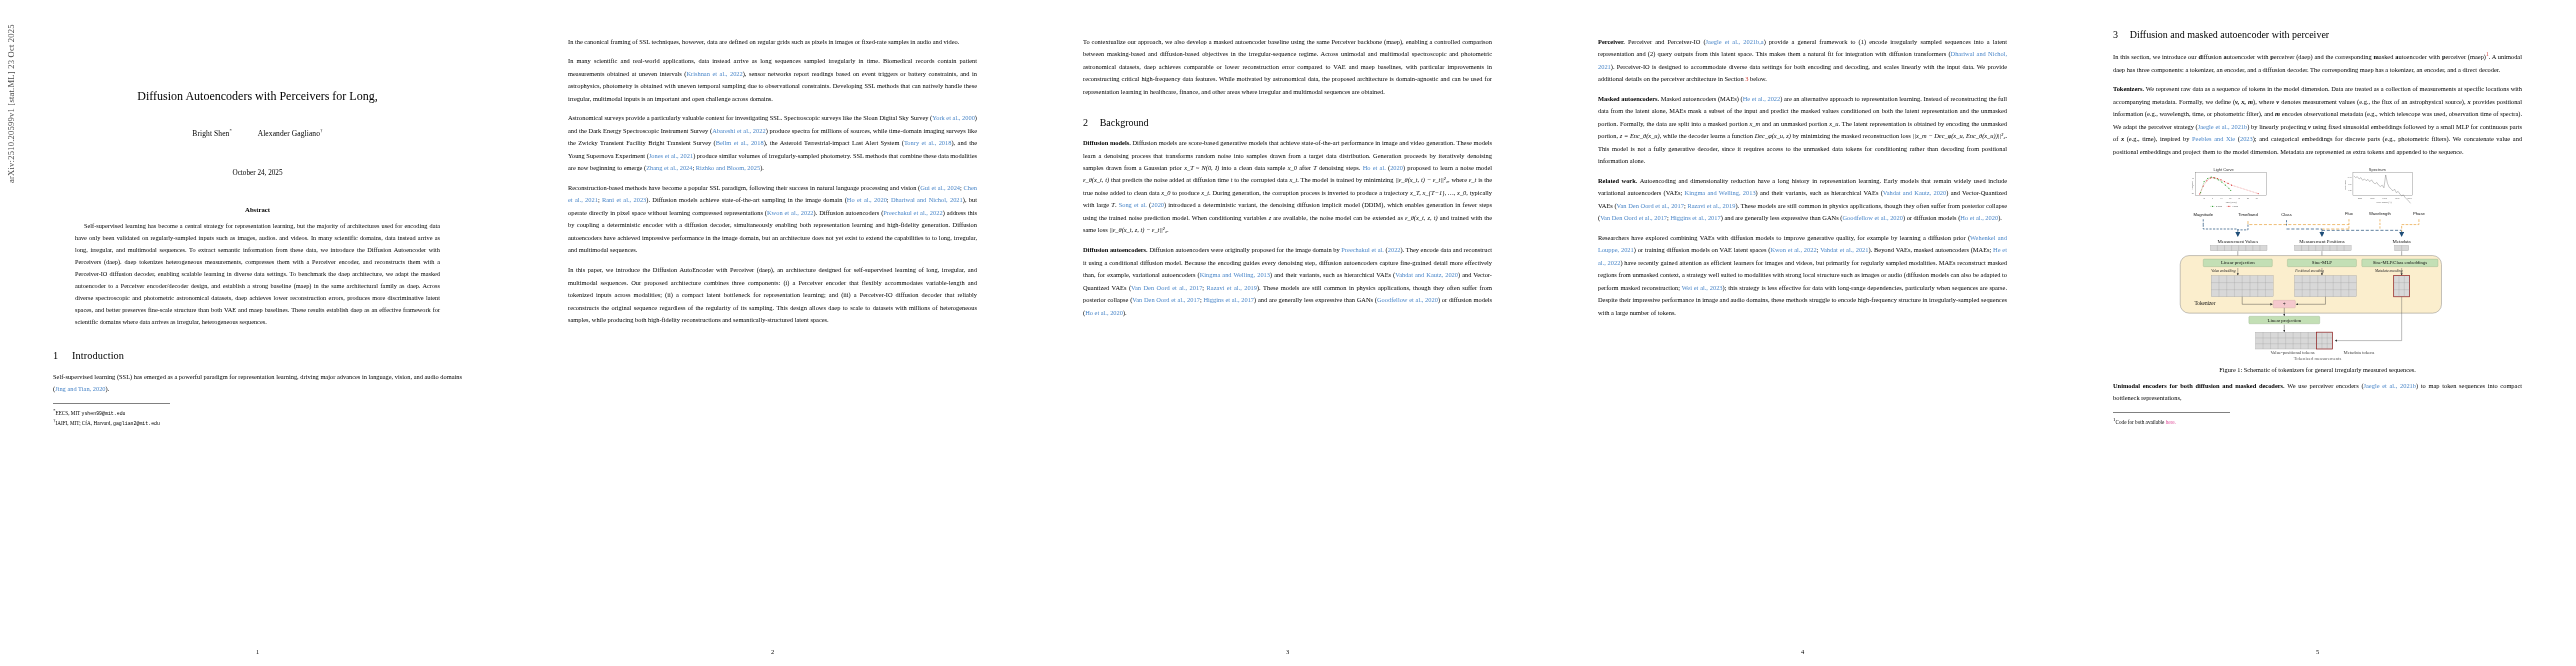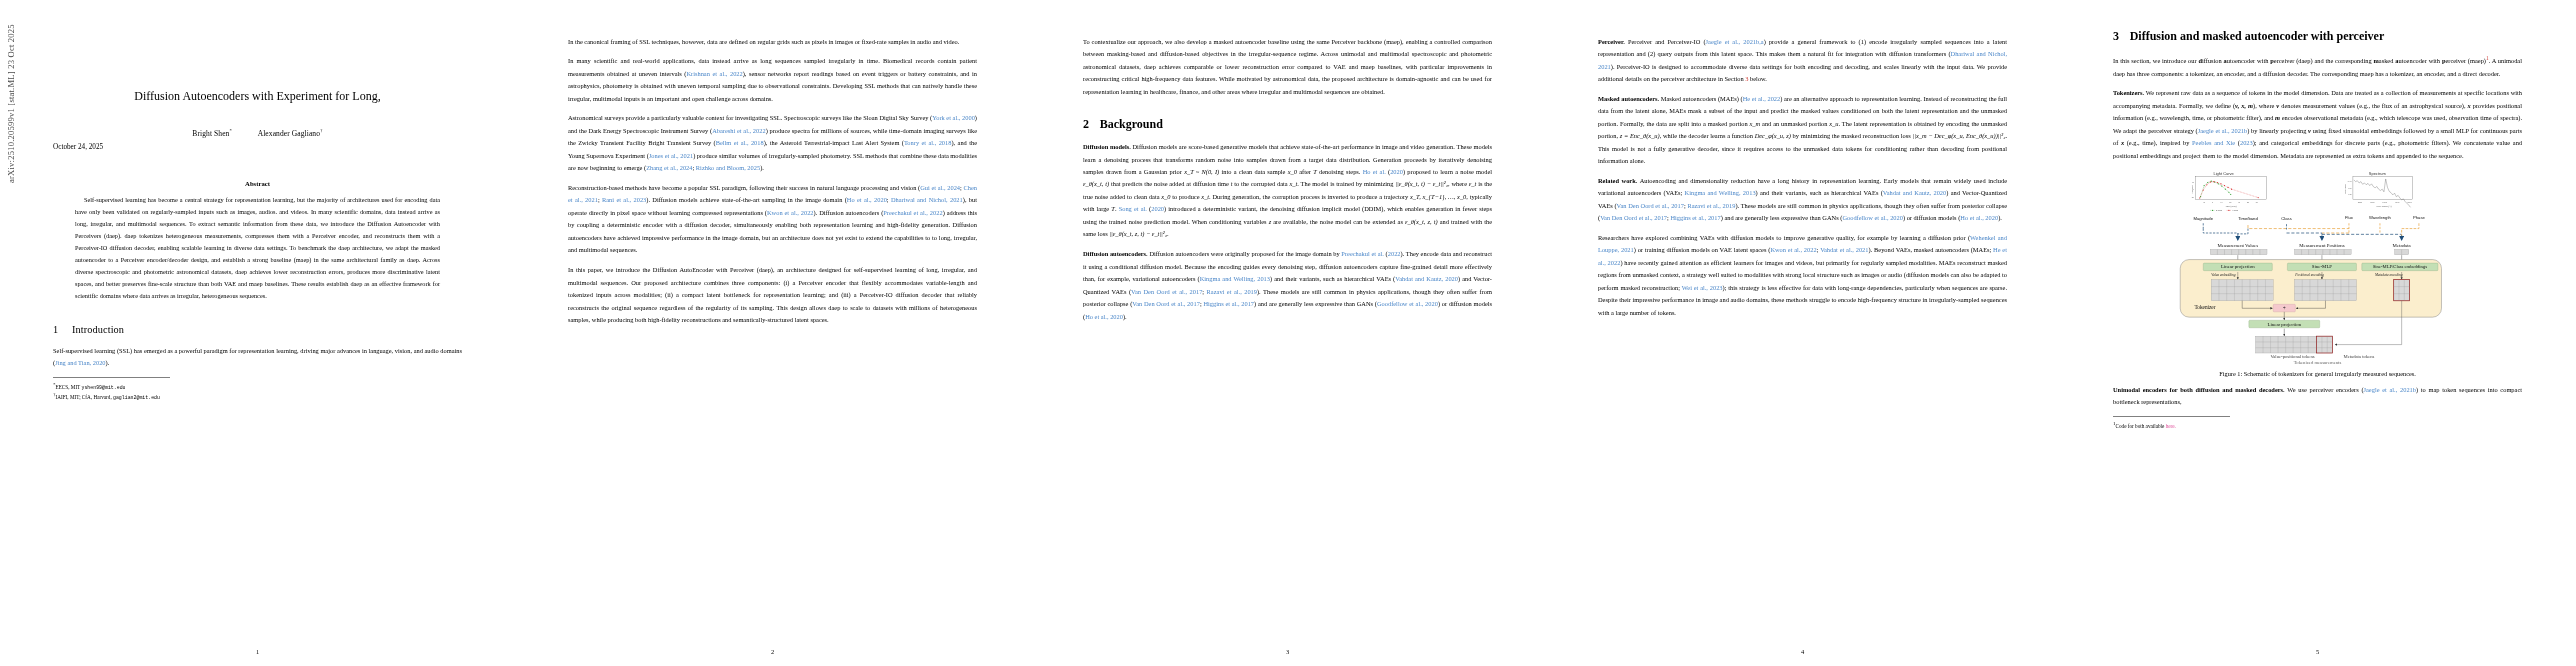--- a/index.html
+++ b/index.html
@@ -6,26 +6,26 @@
   body{width:2576px;height:667px;overflow:hidden;font-family:"Liberation Serif",serif;color:#000;}
   .viewer{position:relative;width:2576px;height:667px;display:flex;background:#fff;}
   .page{position:relative;width:515px;height:667px;background:#fff;flex:0 0 515px;box-sizing:border-box;}
   .page-inner{position:absolute;left:53px;right:53px;top:15.6px;bottom:33px;}
   .arxiv-stamp{position:absolute;left:5.6px;top:183px;width:311px;transform:rotate(-90deg);transform-origin:0 0;
       font-family:"Liberation Serif",serif;font-size:8.6px;color:#4a4a4a;letter-spacing:0.2px;white-space:nowrap;}
   .ttl{font-size:12px;line-height:1.62;text-align:center;margin:71px 16.7px 0 16.7px;font-family:"Liberation Serif",serif;}
   .authors{margin-top:22px;text-align:center;font-size:7.5px;letter-spacing:0.1px;}
   .authors .gap{display:inline-block;width:25.6px;}
   .sup{font-size:5px;vertical-align:super;}
-  .date{margin-top:5px;text-align:left;font-size:7.2px;}
+  .date{margin-top:31px;text-align:center;font-size:7.2px;}
   .abs-h{margin-top:29px;text-align:center;font-size:6.7px;font-weight:bold;}
   .abs-b{margin:7.2px 22px 0 22px;font-size:6.3px;line-height:1.92;text-align:justify;text-indent:9px;hyphens:auto;}
   .sec-h{font-size:10.3px;font-weight:normal;margin:22px 0 9.4px 0;letter-spacing:0.1px;}
   .sec-h .n{display:inline-block;width:19px;}
-  .sec-h2{font-size:12px;font-weight:bold;margin:19px 0 9px 0;}
+  .sec-h2{font-size:10px;font-weight:normal;margin:19px 0 9px 0;}
   .sec-h2 .n{display:inline-block;width:16.7px;}
   p.body{font-size:6.4px;line-height:1.95;text-align:justify;margin:0 0 7.2px 0;hyphens:auto;}
   p.body.first{text-indent:0;}
   .cite{color:#4a86c8;}
   .redref{color:#d0342c;}
   .pinkref{color:#e0529c;}
   .lead{font-weight:bold;}
   .fnrule{width:117px;height:0.8px;background:#808080;margin:3.9px 0 2.8px 0;}
   .fn{font-size:5.2px;line-height:1.6;}
   .fn .mono{font-family:"Liberation Mono",monospace;font-size:4.9px;}
@@ -38,21 +38,21 @@
 </style>
 </head>
 <body>
 
 <div class="viewer">
 
   <div class="page">
     <div class="arxiv-stamp">arXiv:2510.20599v1  [stat.ML]  23 Oct 2025</div>
     <div class="page-inner">
       <div class="ttl">
-        <div>Diffusion Autoencoders with Experiment for Long,</div>
+        <div>Diffusion Autoencoders with Perceivers for Long,</div>
       </div>
       <div class="authors">
         <span>Bright Shen</span><span class="sup">*</span><span class="gap"></span><span>Alexander Gagliano</span><span class="sup">†</span>
       </div>
       <div class="date">October 24, 2025</div>
       <div class="abs-h">Abstract</div>
       <div class="abs-b">Self-supervised learning has become a central strategy for representation learning, but the majority of architectures used for encoding data have only been validated on regularly-sampled inputs such as images, audios. and videos. In many scientific domains, data instead arrive as long, irregular, and multimodal sequences. To extract semantic information from these data, we introduce the Diffusion Autoencoder with Perceivers (daep). daep tokenizes heterogeneous measurements, compresses them with a Perceiver encoder, and reconstructs them with a Perceiver-IO diffusion decoder, enabling scalable learning in diverse data settings. To benchmark the daep architecture, we adapt the masked autoencoder to a Perceiver encoder/decoder design, and establish a strong baseline (maep) in the same architectural family as daep. Across diverse spectroscopic and photometric astronomical datasets, daep achieves lower reconstruction errors, produces more discriminative latent spaces, and better preserves fine-scale structure than both VAE and maep baselines. These results establish daep as an effective framework for scientific domains where data arrives as irregular, heterogeneous sequences.</div>
 
       <div class="sec-h">
         <span class="n">1</span><span>Introduction</span>

